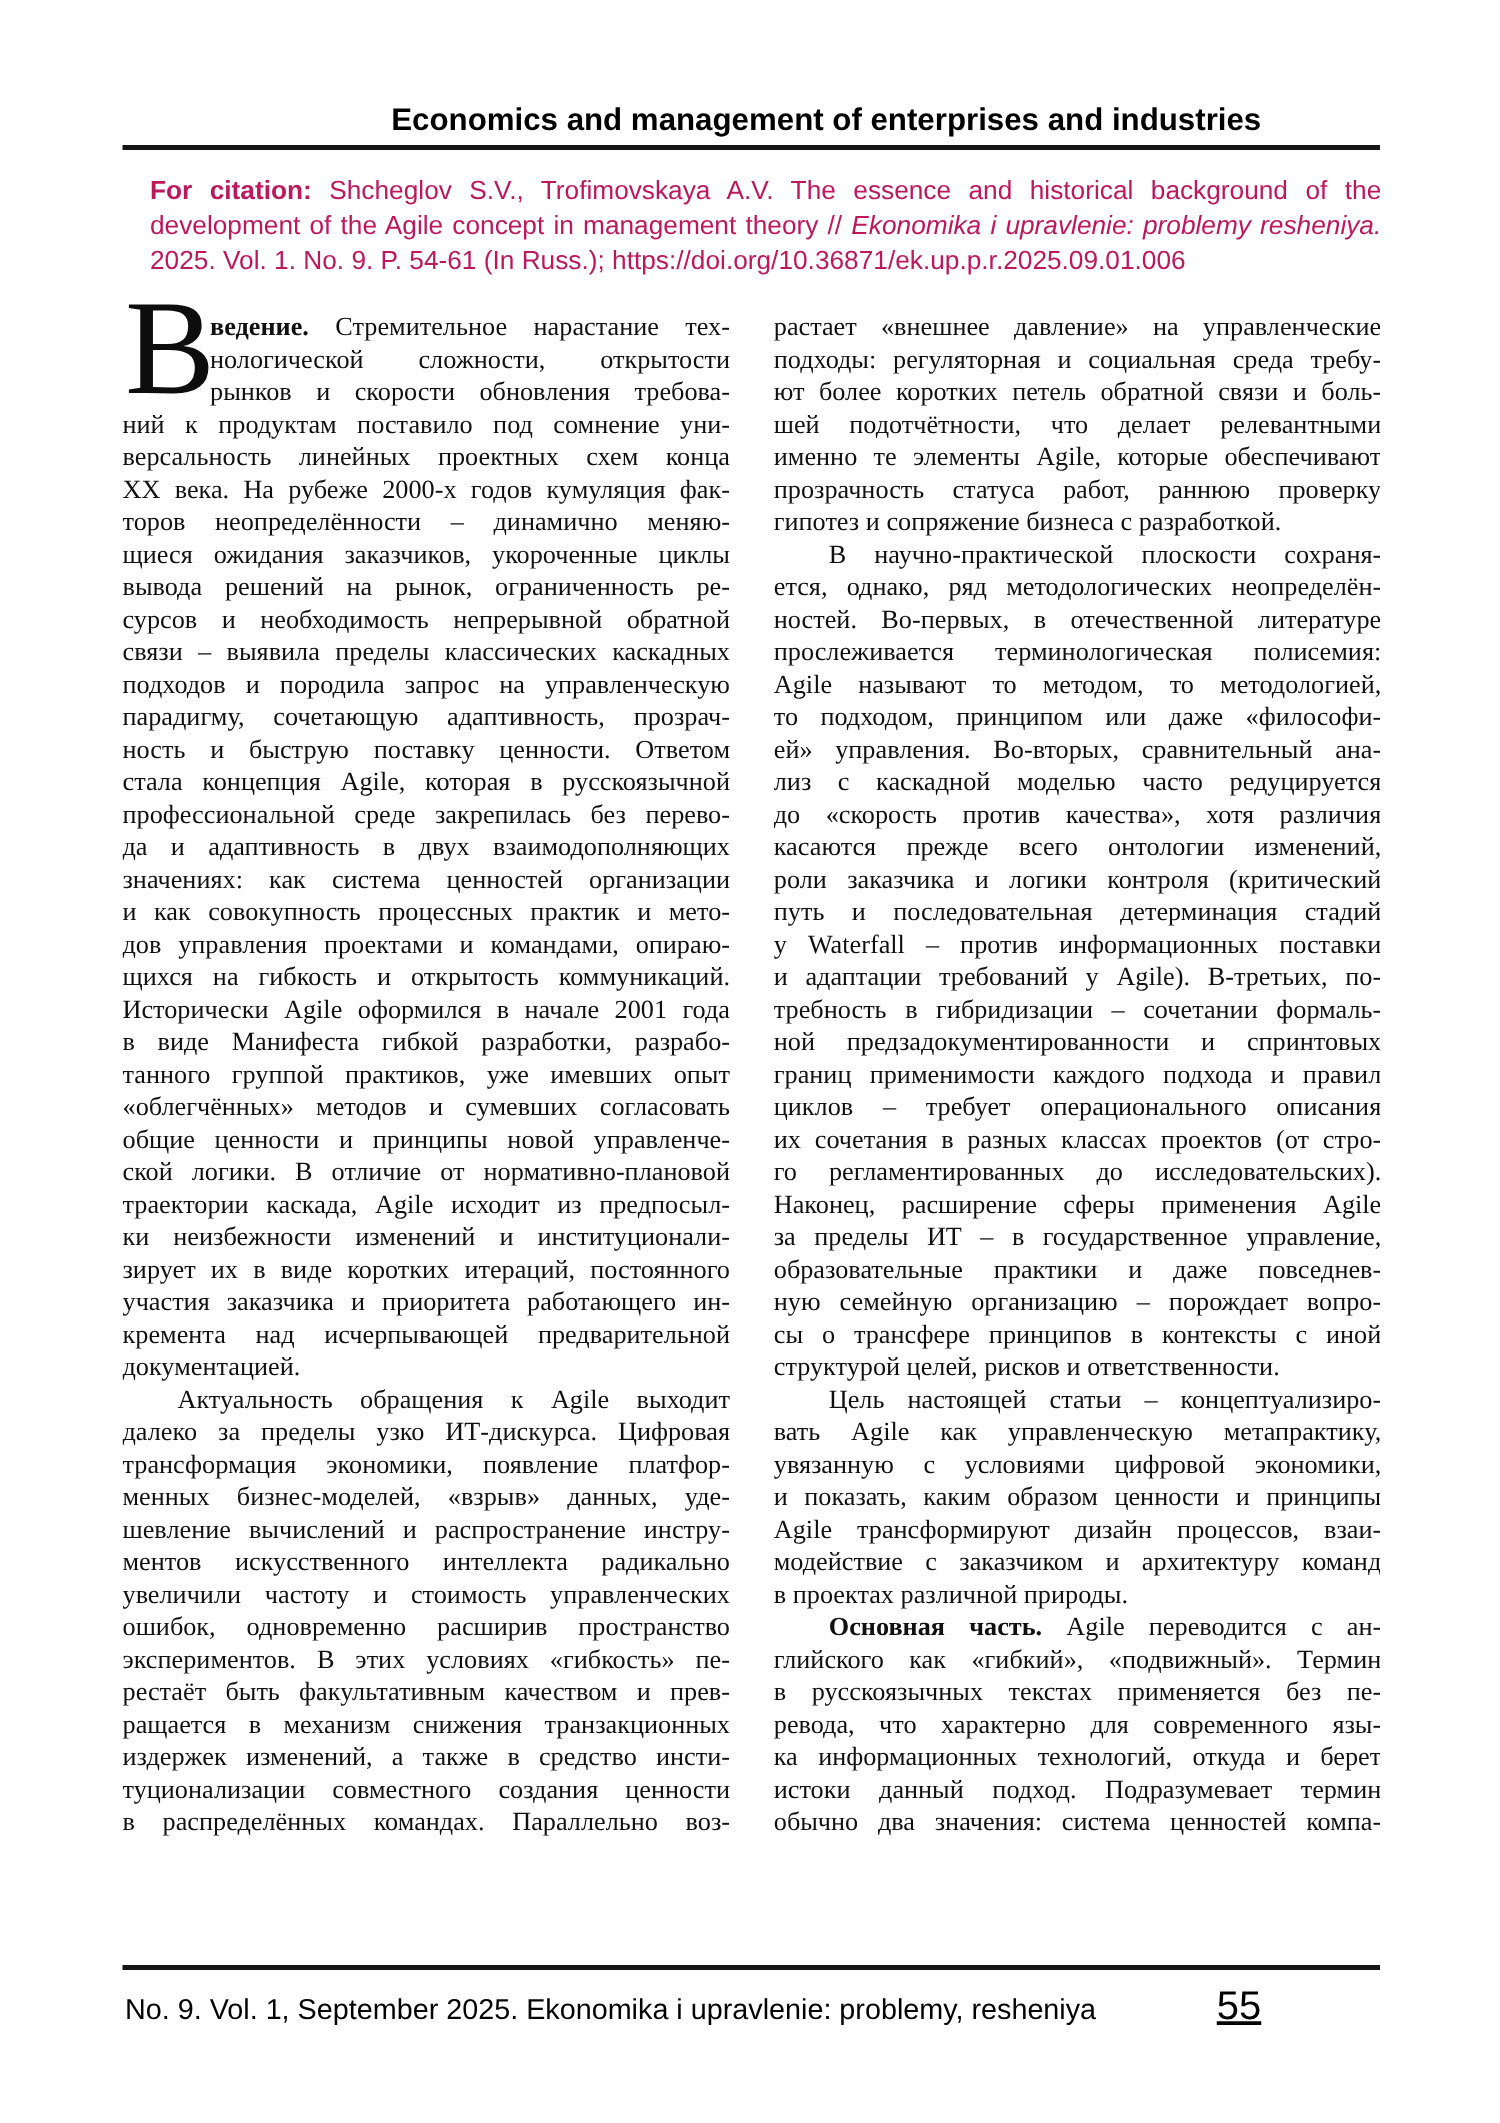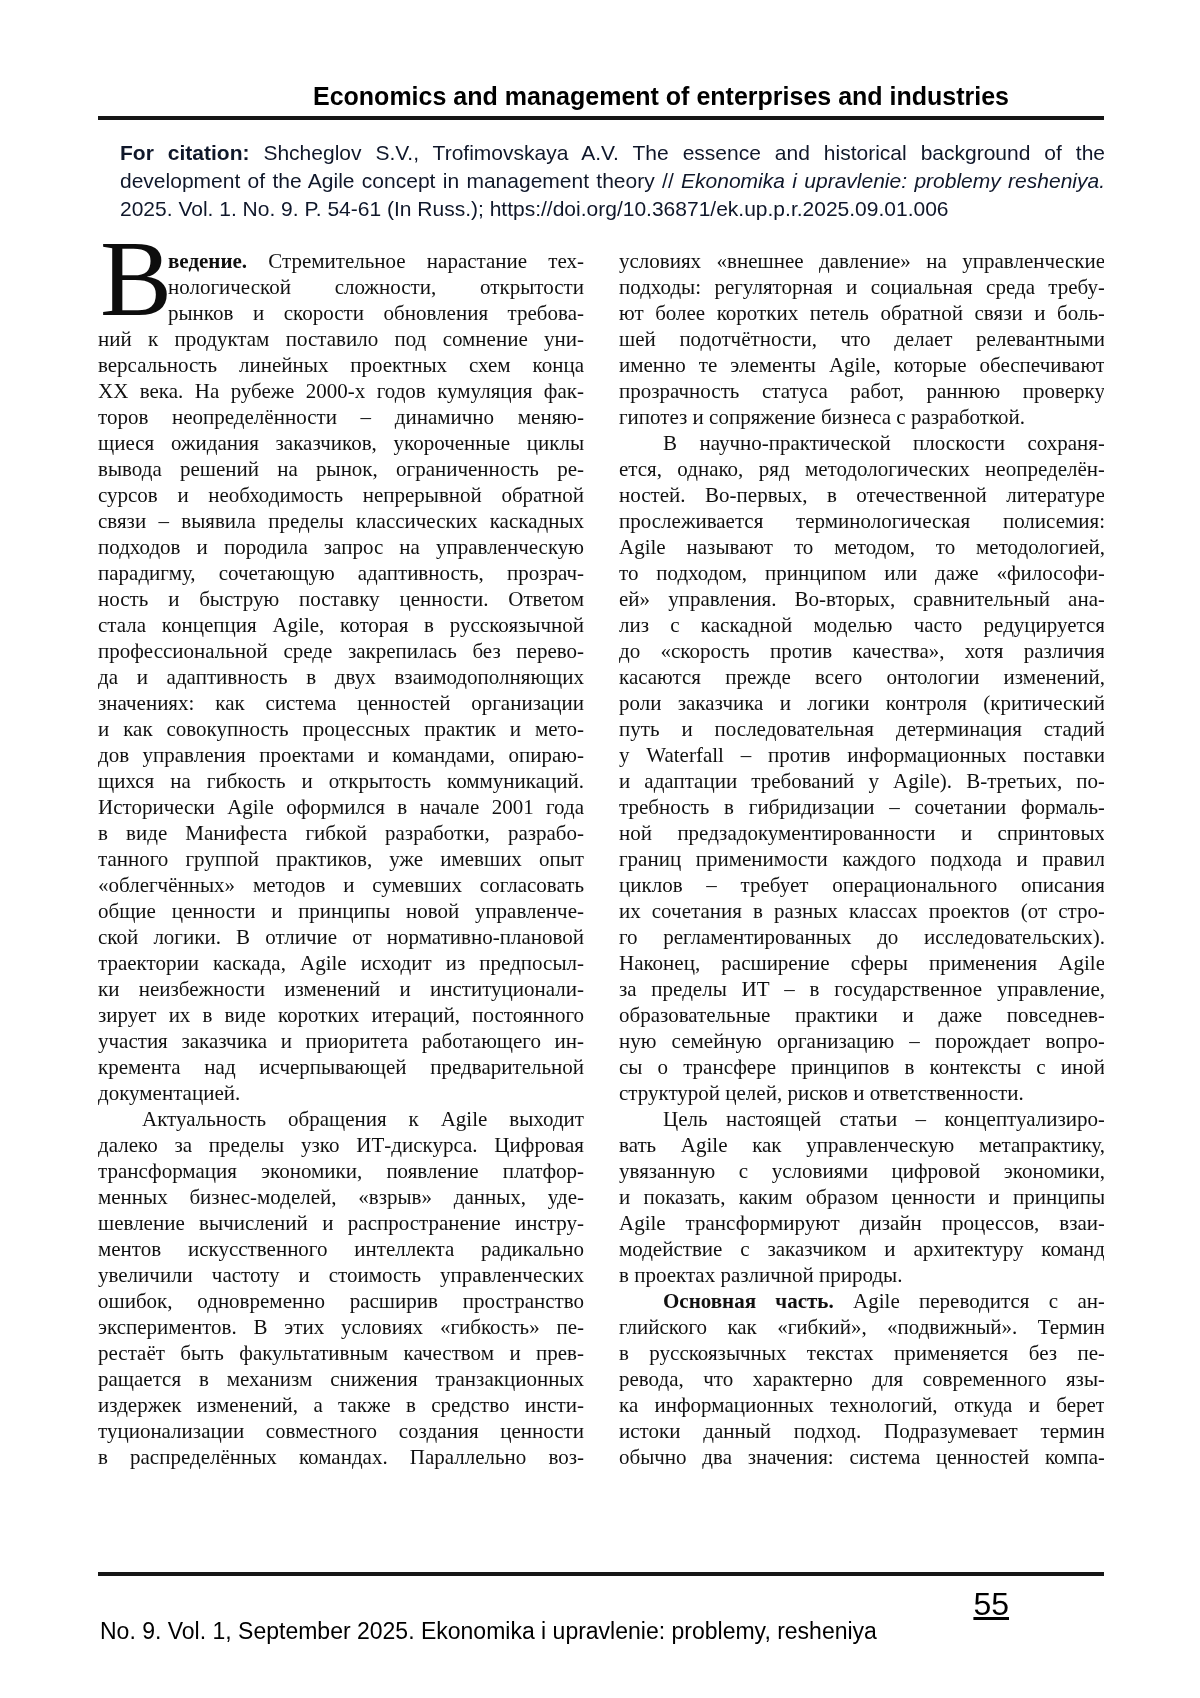--- a/index.html
+++ b/index.html
@@ -10,21 +10,21 @@
   .running-head{
     position:absolute;top:82px;right:95px;
     font-family:"Liberation Sans",sans-serif;font-weight:bold;font-size:25px;color:#000;
     white-space:nowrap;
   }
   .rule{position:absolute;left:98px;width:1007px;height:4px;background:#161616;}
   .rule-top{top:116px;}
   .rule-bottom{top:1572px;}
   .citation{
     position:absolute;left:120px;top:139px;width:985px;
-    font-family:"Liberation Sans",sans-serif;font-size:21px;color:#0f172a;
+    font-family:"Liberation Sans",sans-serif;font-size:21px;color:#be185d;
   }
   .citation .tline{height:28px;line-height:28px;}
   .column{position:absolute;top:248px;width:486px;font-size:21px;color:#101010;}
   .col-left{left:98px;}
   .col-right{left:619px;}
   .tline{
     height:26px;line-height:26px;overflow:hidden;
     text-align:justify;text-align-last:justify;
   }
   .tline.pend{text-align-last:left;}
@@ -33,21 +33,20 @@
   .b{font-weight:bold;}
   .i{font-style:italic;}
   .dropcap{
     position:absolute;left:2px;top:-23px;
     font-size:108px;line-height:1;color:#0d0d0d;
   }
   .footer-line{
     position:absolute;left:100px;top:1593px;
     font-family:"Liberation Sans",sans-serif;font-size:23px;line-height:28px;color:#000;
     white-space:nowrap;
-    margin-top:24px;
   }
   .page-number{
     position:absolute;right:95px;top:1586px;
     font-family:"Liberation Sans",sans-serif;font-size:32px;line-height:36px;color:#000;text-decoration:underline;
   }
 </style>
 </head>
 <body>
 
 <div class="page">
@@ -107,21 +106,21 @@
       <div class="tline"><span>ошибок, одновременно расширив пространство</span></div>
       <div class="tline"><span>экспериментов. В этих условиях «гибкость» пе-</span></div>
       <div class="tline"><span>рестаёт быть факультативным качеством и прев-</span></div>
       <div class="tline"><span>ращается в механизм снижения транзакционных</span></div>
       <div class="tline"><span>издержек изменений, а также в средство инсти-</span></div>
       <div class="tline"><span>туционализации совместного создания ценности</span></div>
       <div class="tline"><span>в распределённых командах. Параллельно воз-</span></div>
     </div>
 
   <div class="column col-right">
-      <div class="tline"><span>условиях «внешнее давление» на управленческие</span></div>
+      <div class="tline"><span>растает «внешнее давление» на управленческие</span></div>
       <div class="tline"><span>подходы: регуляторная и социальная среда требу-</span></div>
       <div class="tline"><span>ют более коротких петель обратной связи и боль-</span></div>
       <div class="tline"><span>шей подотчётности, что делает релевантными</span></div>
       <div class="tline"><span>именно те элементы Agile, которые обеспечивают</span></div>
       <div class="tline"><span>прозрачность статуса работ, раннюю проверку</span></div>
       <div class="tline pend"><span>гипотез и сопряжение бизнеса с разработкой.</span></div>
       <div class="tline indent"><span>В научно-практической плоскости сохраня-</span></div>
       <div class="tline"><span>ется, однако, ряд методологических неопределён-</span></div>
       <div class="tline"><span>ностей. Во-первых, в отечественной литературе</span></div>
       <div class="tline"><span>прослеживается терминологическая полисемия:</span></div>

